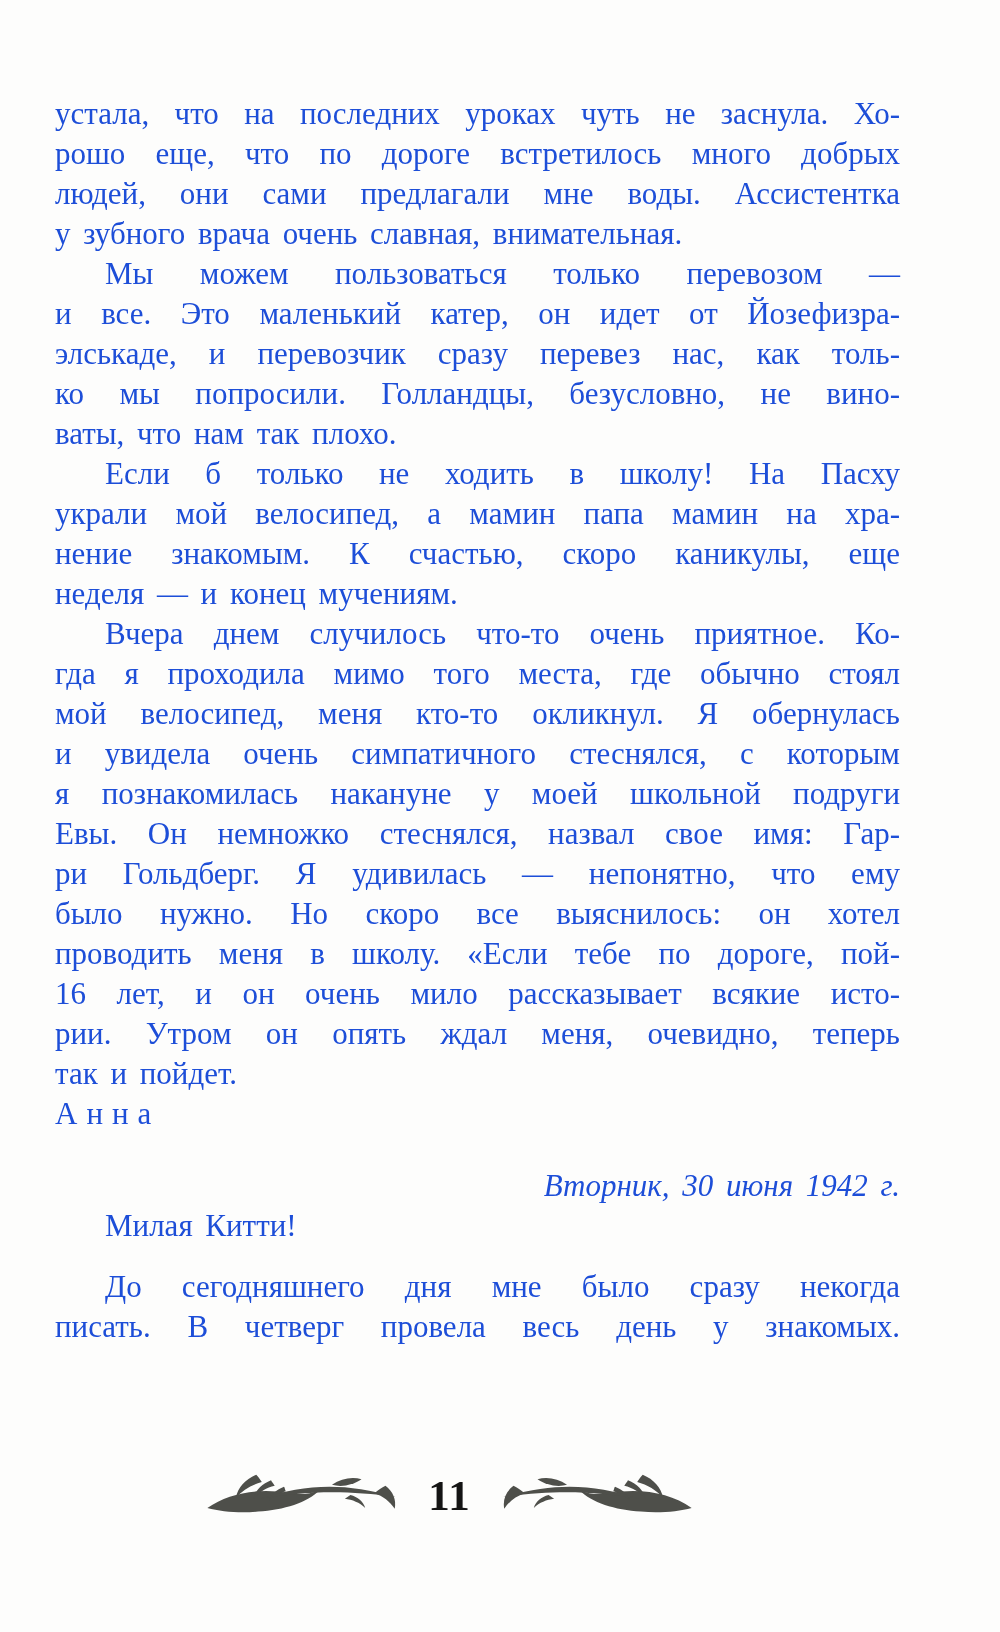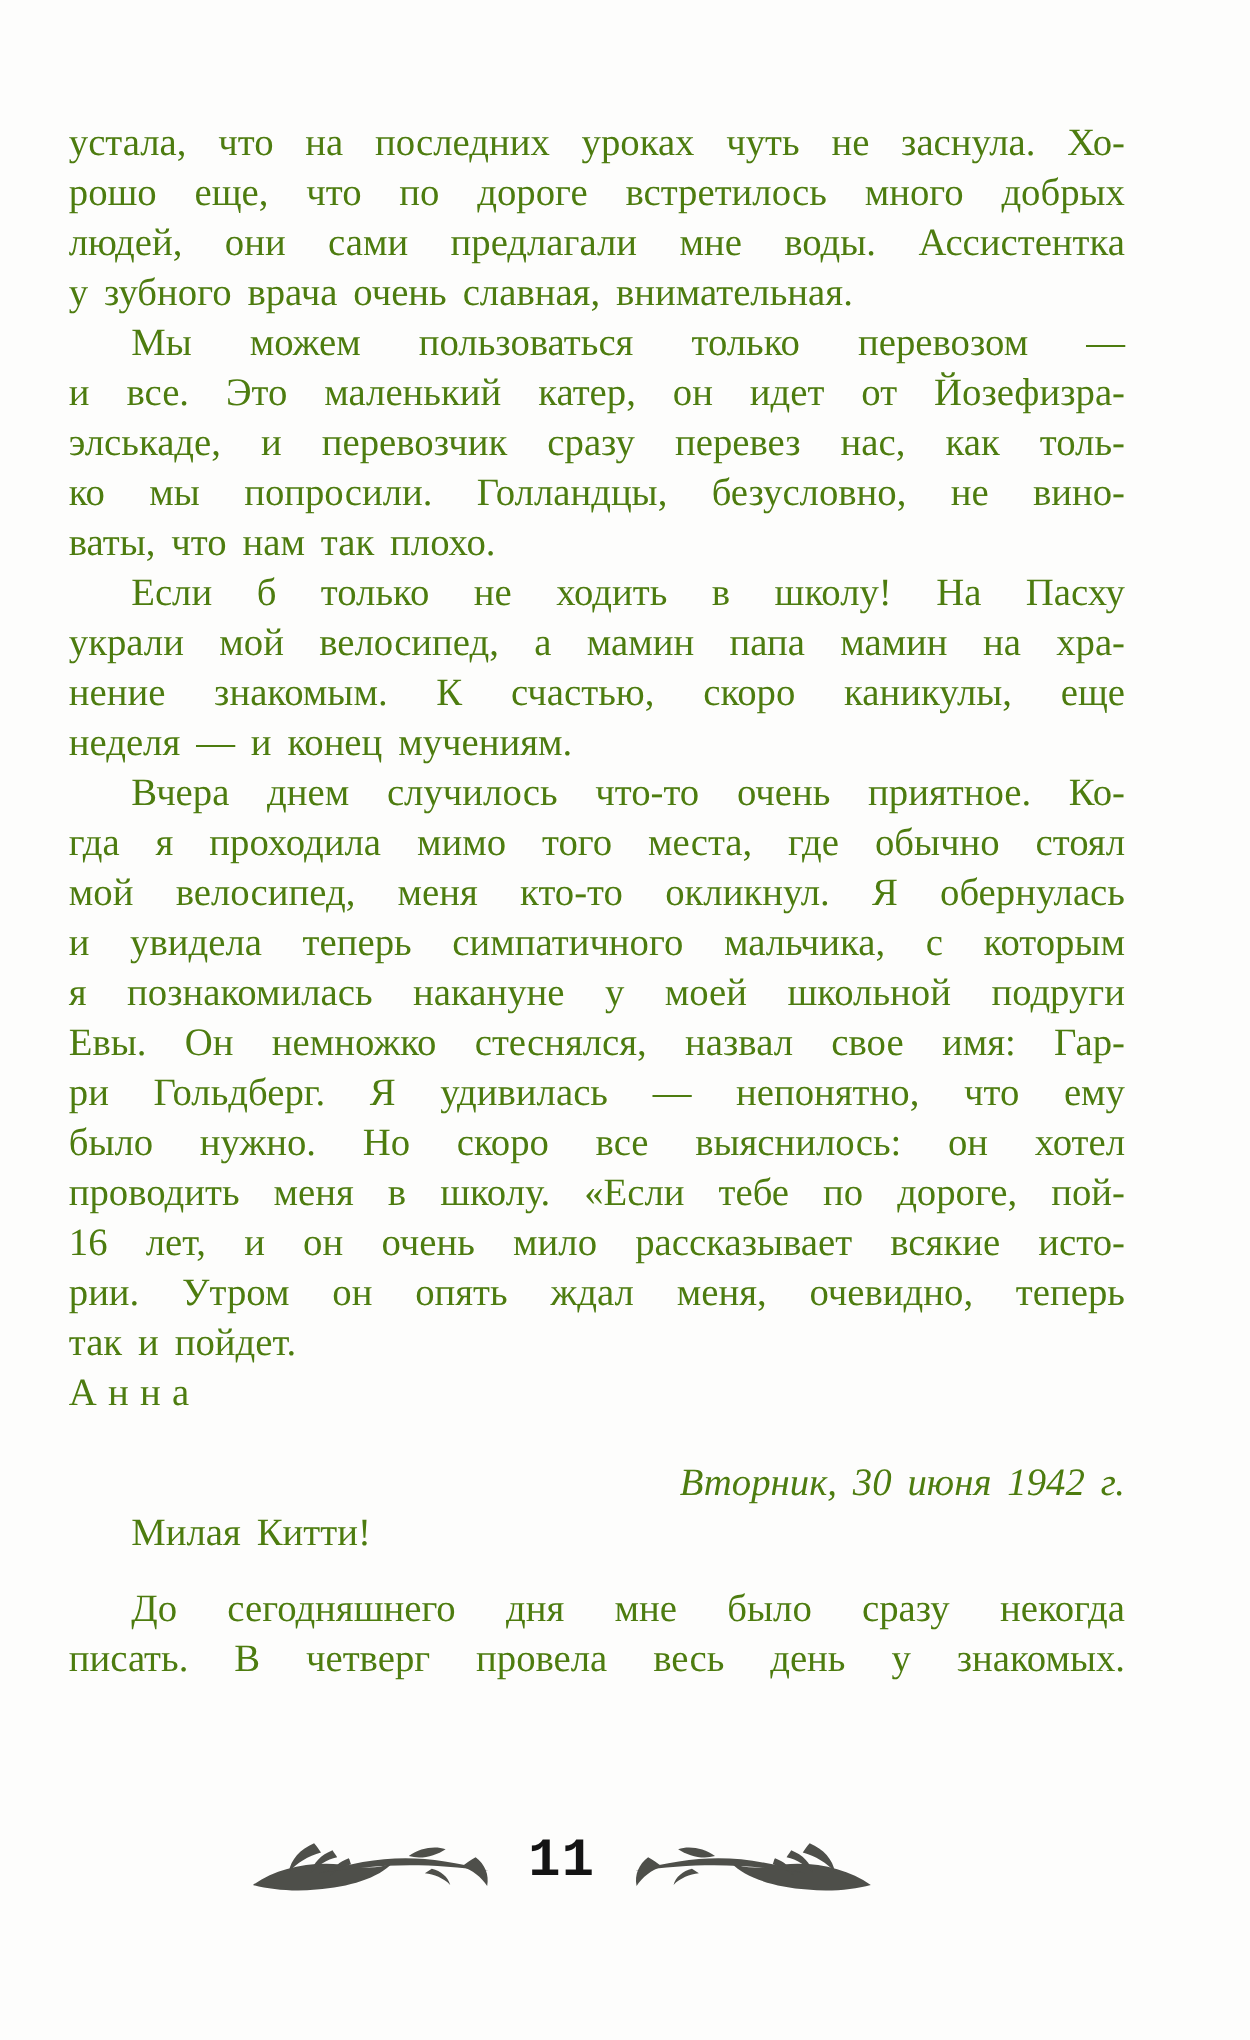--- a/index.html
+++ b/index.html
@@ -38,40 +38,39 @@
     font-style: italic;
   }
   .salutation {
     text-indent: 50px;
   }
   .footer {
     position: absolute;
     top: 1458px; left: 55px; width: 845px;
     display: flex;
     justify-content: center;
-    align-items: center;
+    align-items: flex-end;
     gap: 24px;
     transform: translateX(-28px);
-    font-family: Liberation Mono, monospace;
   }
   .page-num {
     font-size: 43px;
     font-weight: bold;
     line-height: 46px;
     color: #141414;
     letter-spacing: 1px;
   }
   .flourish { width: 205px; height: 48px; margin-top: 13px; }
 </style>
 </head>
 <body>
 
 <div class="page" style="background: rgb(253, 253, 252);">
 
-  <div class="text-block" style="color: #4d7c0f;">
+  <div class="text-block" style="color: #1d4ed8;">
       <div class="para">
         <div class="line fill">устала, что на последних уроках чуть не заснула. Хо-</div>
         <div class="line fill">рошо еще, что по дороге встретилось много добрых</div>
         <div class="line fill">людей, они сами предлагали мне воды. Ассистентка</div>
         <div class="line">у зубного врача очень славная, внимательная.</div>
       </div>
       <div class="para">
         <div class="line indent fill">Мы можем пользоваться только перевозом —</div>
         <div class="line fill">и все. Это маленький катер, он идет от Йозефизра-</div>
         <div class="line fill">элськаде, и перевозчик сразу перевез нас, как толь-</div>
@@ -81,21 +80,21 @@
       <div class="para">
         <div class="line indent fill">Если б только не ходить в школу! На Пасху</div>
         <div class="line fill">украли мой велосипед, а мамин папа мамин на хра-</div>
         <div class="line fill">нение знакомым. К счастью, скоро каникулы, еще</div>
         <div class="line">неделя — и конец мучениям.</div>
       </div>
       <div class="para">
         <div class="line indent fill">Вчера днем случилось что-то очень приятное. Ко-</div>
         <div class="line fill">гда я проходила мимо того места, где обычно стоял</div>
         <div class="line fill">мой велосипед, меня кто-то окликнул. Я обернулась</div>
-        <div class="line fill">и увидела теперь симпатичного мальчика, с которым</div>
+        <div class="line fill">и увидела очень симпатичного стеснялся, с которым</div>
         <div class="line fill">я познакомилась накануне у моей школьной подруги</div>
         <div class="line fill">Евы. Он немножко стеснялся, назвал свое имя: Гар-</div>
         <div class="line fill">ри Гольдберг. Я удивилась — непонятно, что ему</div>
         <div class="line fill">было нужно. Но скоро все выяснилось: он хотел</div>
         <div class="line fill">проводить меня в школу. «Если тебе по дороге, пой-</div>
         <div class="line fill">16 лет, и он очень мило рассказывает всякие исто-</div>
         <div class="line fill">рии. Утром он опять ждал меня, очевидно, теперь</div>
         <div class="line">так и пойдет.</div>
       </div>
       <div class="signature">Анна</div>

